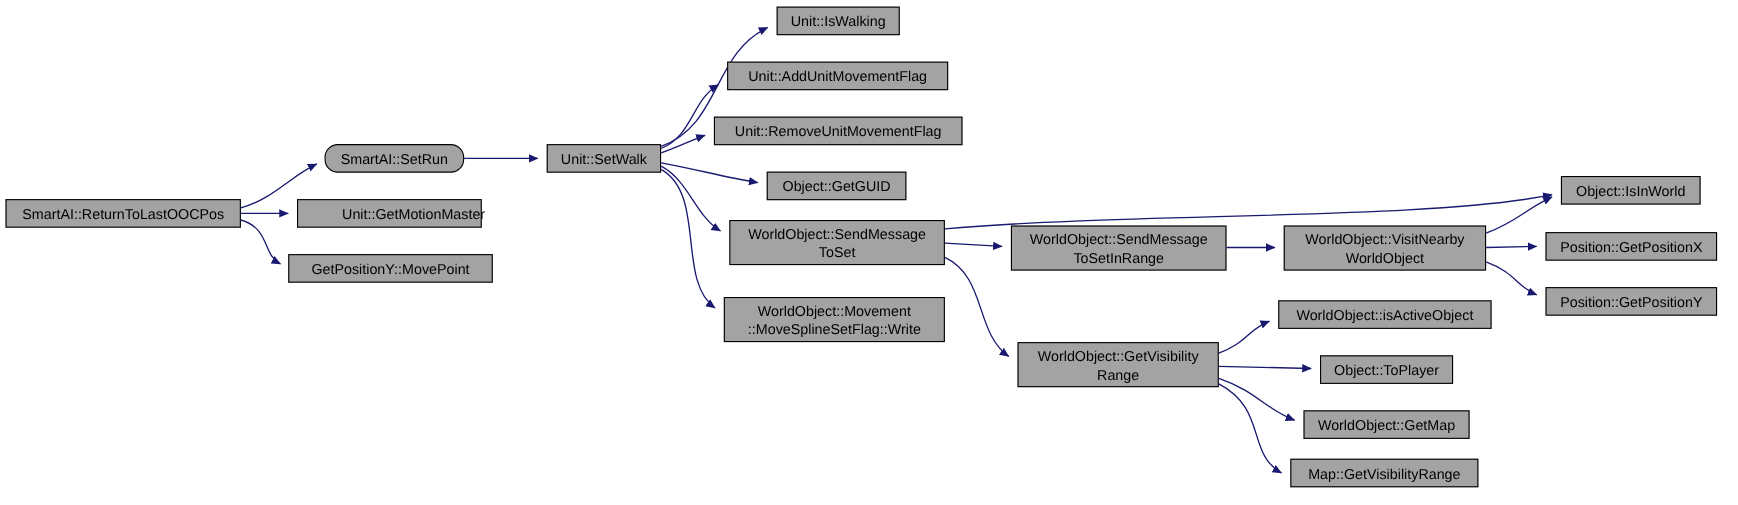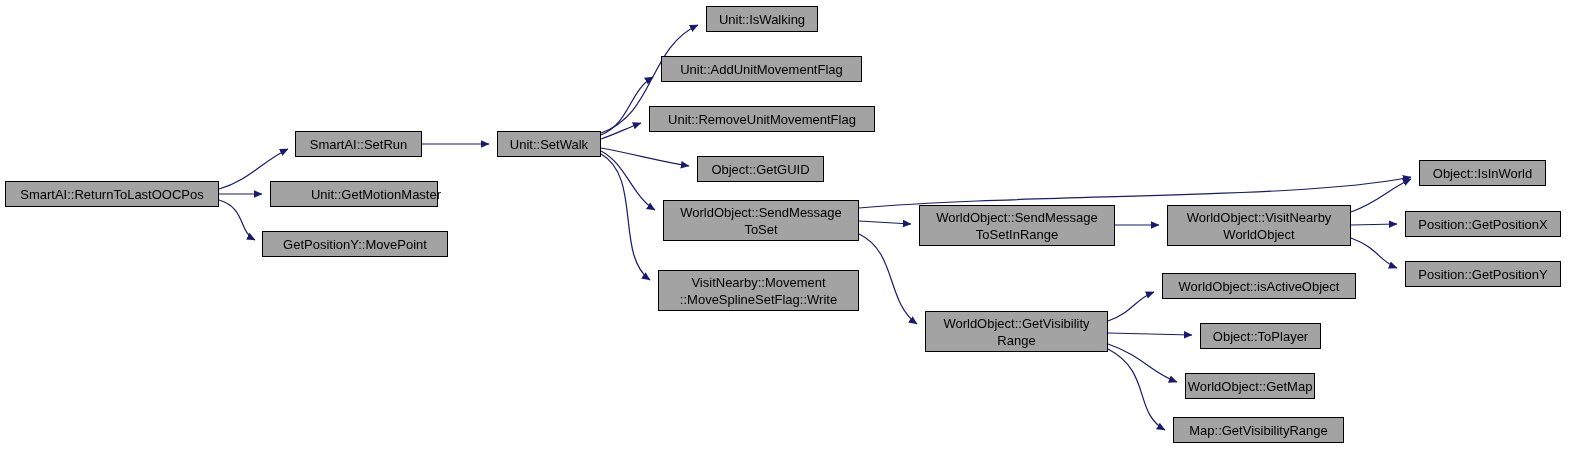--- a/index.html
+++ b/index.html
@@ -73,40 +73,40 @@
       <path d="M1351,238 C1378,248 1379,261 1397,268" marker-end="url(#arrow)"></path>
       <path d="M1108,321 C1133,312 1134,300 1154,292" marker-end="url(#arrow)"></path>
       <path d="M1108,333 L1192,335" marker-end="url(#arrow)"></path>
       <path d="M1108,344 C1143,356 1150,372 1177,382" marker-end="url(#arrow)"></path>
       <path d="M1108,349 C1152,372 1133,412 1165,430" marker-end="url(#arrow)"></path>
     </g>
   </svg>
 
   <div class="node node--highlight" style="left:5px; top:181px; width:214px; height:26px;">SmartAI::ReturnToLastOOCPos</div>
 
-  <div class="node" style="left:295px; top:131px; width:127px; height:26px;">SmartAI::SetRun</div>
+  <div class="node" style="left:295px; top:131px; width:127px; height:26px;border-radius:12px;">SmartAI::SetRun</div>
 
   <div class="node" style="left:270px; top:181px; width:168px; height:26px;padding-left:48px;">Unit::GetMotionMaster</div>
 
   <div class="node" style="left:262px; top:231px; width:186px; height:26px;">GetPositionY::MovePoint</div>
 
   <div class="node" style="left:497px; top:131px; width:104px; height:26px;">Unit::SetWalk</div>
 
   <div class="node" style="left:706px; top:6px; width:112px; height:26px;">Unit::IsWalking</div>
 
   <div class="node" style="left:661px; top:56px; width:201px; height:26px;">Unit::AddUnitMovementFlag</div>
 
   <div class="node" style="left:649px; top:106px; width:226px; height:26px;">Unit::RemoveUnitMovementFlag</div>
 
   <div class="node" style="left:697px; top:156px; width:127px; height:26px;">Object::GetGUID</div>
 
   <div class="node" style="left:663px; top:200px; width:196px; height:41px;">WorldObject::SendMessage
 ToSet</div>
 
-  <div class="node" style="left:658px; top:270px; width:201px; height:41px;">VisitNearby::Movement
+  <div class="node" style="left:658px; top:270px; width:201px; height:41px;">WorldObject::Movement
 ::MoveSplineSetFlag::Write</div>
 
   <div class="node" style="left:919px; top:205px; width:196px; height:41px;">WorldObject::SendMessage
 ToSetInRange</div>
 
   <div class="node" style="left:1167px; top:205px; width:184px; height:41px;">WorldObject::VisitNearby
 WorldObject</div>
 
   <div class="node" style="left:1419px; top:160px; width:127px; height:26px;">Object::IsInWorld</div>
 
@@ -114,17 +114,17 @@
 
   <div class="node" style="left:1405px; top:261px; width:156px; height:26px;">Position::GetPositionY</div>
 
   <div class="node" style="left:925px; top:311px; width:183px; height:41px;">WorldObject::GetVisibility
 Range</div>
 
   <div class="node" style="left:1162px; top:273px; width:194px; height:26px;">WorldObject::isActiveObject</div>
 
   <div class="node" style="left:1200px; top:323px; width:121px; height:26px;">Object::ToPlayer</div>
 
-  <div class="node" style="left:1185px; top:373px; width:130px; height:26px;">WorldObject::GetMap</div>
+  <div class="node" style="left:1185px; top:373px; width:151px; height:26px;">WorldObject::GetMap</div>
 
   <div class="node" style="left:1173px; top:417px; width:171px; height:26px;">Map::GetVisibilityRange</div>
 
 </div>
 
 </body></html>

